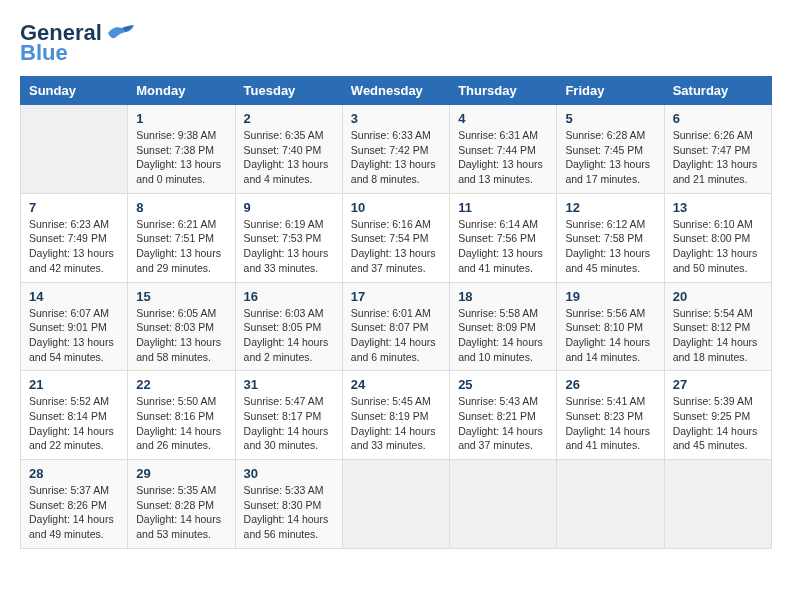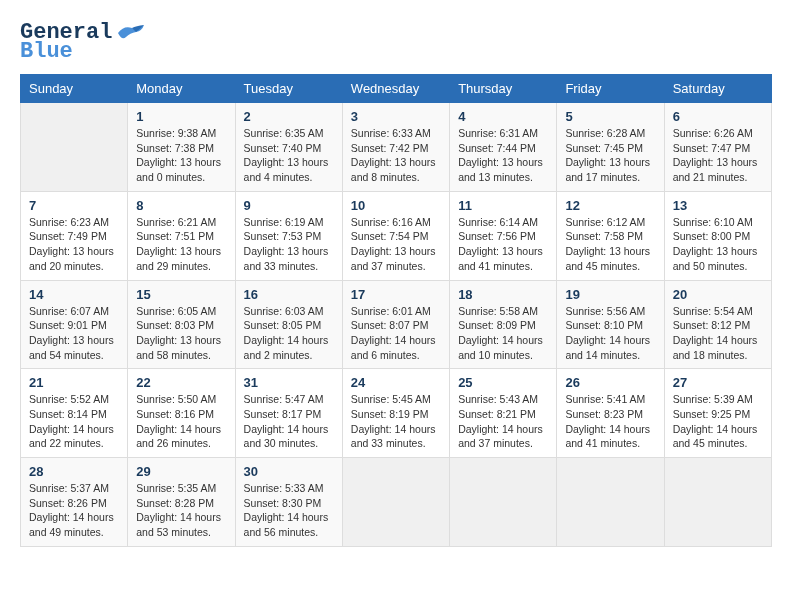--- a/index.html
+++ b/index.html
@@ -8,21 +8,20 @@
       background: #fff;
       width: 792px;
       min-height: 612px;
       padding: 20px;
     }
     .header {
       display: flex;
       justify-content: space-between;
       align-items: center;
       margin-bottom: 10px;
-      font-family: Liberation Mono, monospace;
     }
     .logo {
       display: flex;
       flex-direction: column;
       align-items: flex-start;
     }
     .logo-row {
       display: flex;
       align-items: center;
       gap: 4px;
@@ -45,21 +44,21 @@
       font-size: 11px;
     }
     .calendar-table thead tr {
       background-color: #2a6db5;
       color: white;
     }
     .calendar-table thead th {
       padding: 6px 8px;
       text-align: left;
       font-size: 13px;
-      font-weight: normal;
+      font-weight: bold;
       border: 1px solid #2a6db5;
     }
     .calendar-table tbody td {
       vertical-align: top;
       padding: 6px 8px;
       border: 1px solid #ddd;
       background: #fff;
       min-height: 80px;
       width: 14.28%;
     }
@@ -168,21 +167,21 @@
           <span>Daylight: 13 hours and 21 minutes.</span>
         </div>
       </td>
       </tr>
       <tr>
         <td>
         <span class="day-num">7</span>
         <div class="day-info">
           <span>Sunrise: 6:23 AM</span><br>
           <span>Sunset: 7:49 PM</span><br>
-          <span>Daylight: 13 hours and 20 minutes.</span>
+          <span>Daylight: 13 hours and 42 minutes.</span>
         </div>
       </td>
         <td>
         <span class="day-num">8</span>
         <div class="day-info">
           <span>Sunrise: 6:21 AM</span><br>
           <span>Sunset: 7:51 PM</span><br>
           <span>Daylight: 13 hours and 29 minutes.</span>
         </div>
       </td>

